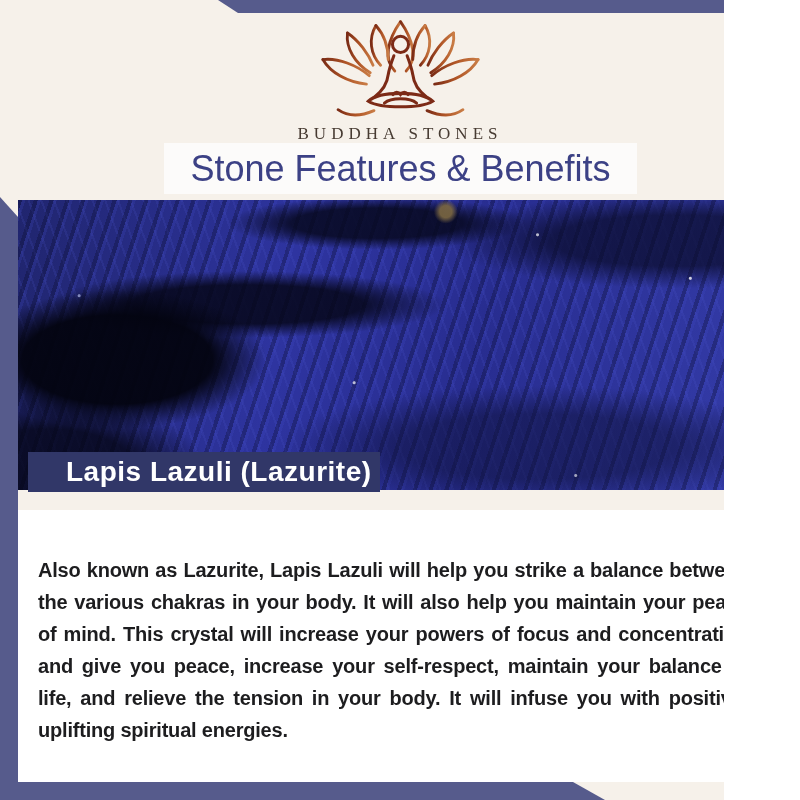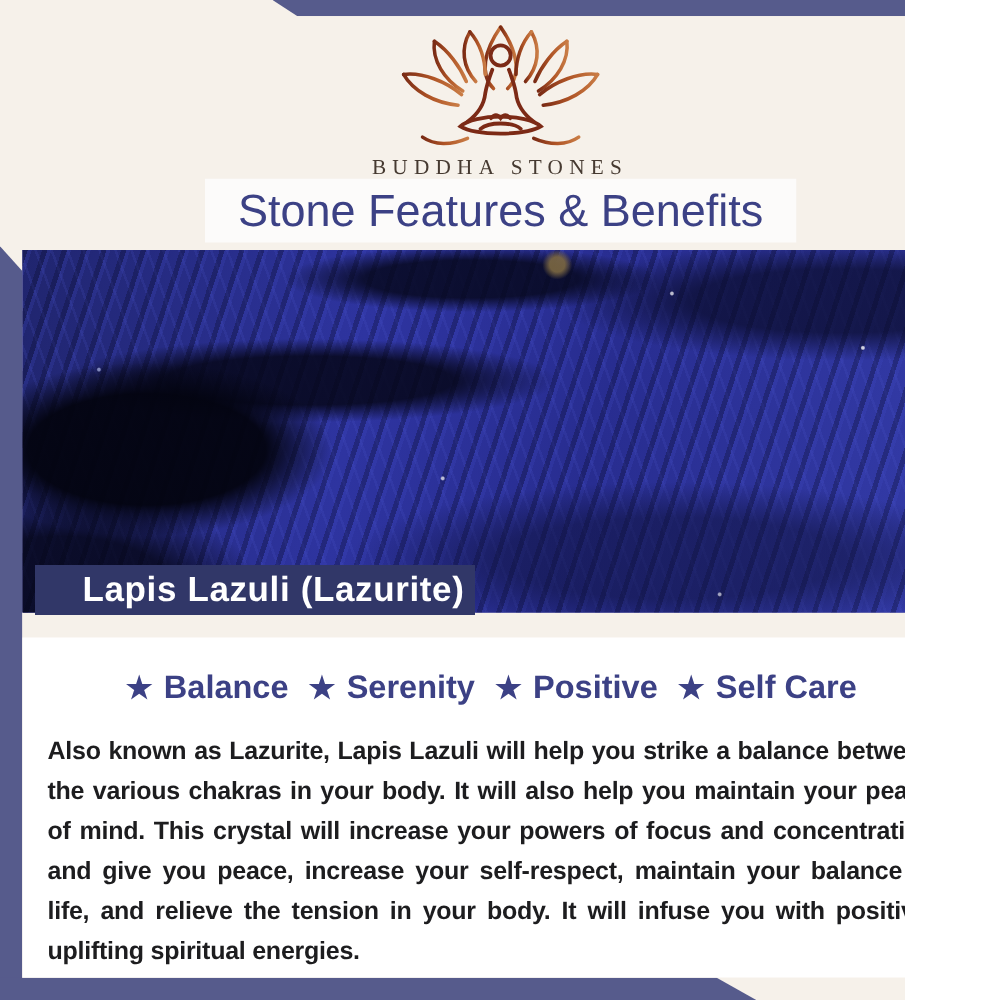--- a/index.html
+++ b/index.html
@@ -120,17 +120,16 @@
     <span>Stone Features &amp; Benefits</span>
   </div>
 
   <div class="stone-photo"></div>
 
   <div class="stone-label">
     <span>Lapis Lazuli (Lazurite)</span>
   </div>
 
   <div class="content-card">
-    <div class="benefits"><span class="star">★</span><span>Balance</span><span class="star">★</span><span>Serenity</span><span class="star">★</span><span>Positive</span><span class="star">★</span><span>Self Care</span></div>
     <p class="description">Also known as Lazurite, Lapis Lazuli will help you strike a balance between the various chakras in your body. It will also help you maintain your peace of mind. This crystal will increase your powers of focus and concentration and give you peace, increase your self-respect, maintain your balance in life, and relieve the tension in your body. It will infuse you with positive, uplifting spiritual energies.</p>
   </div>
 
 </div>
 
 </body></html>

